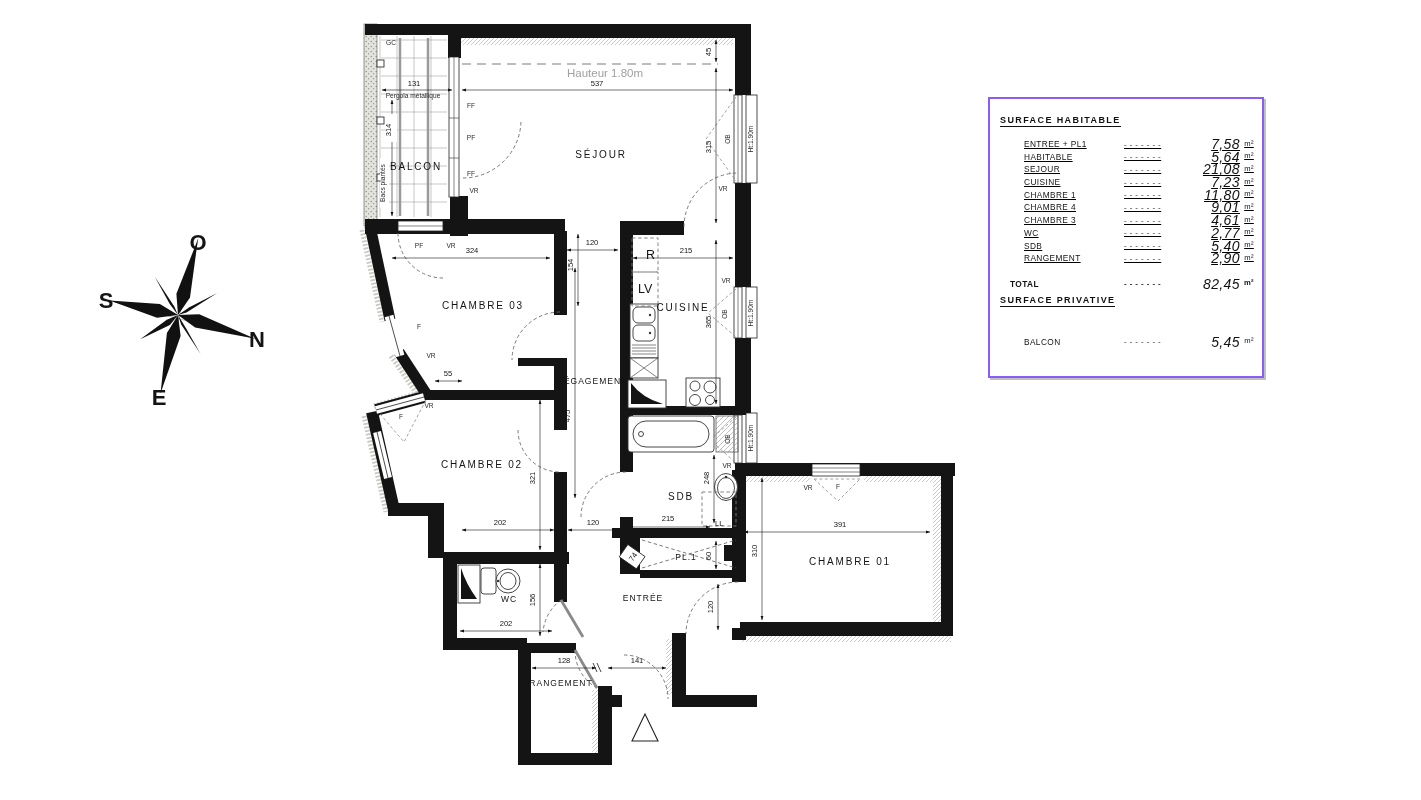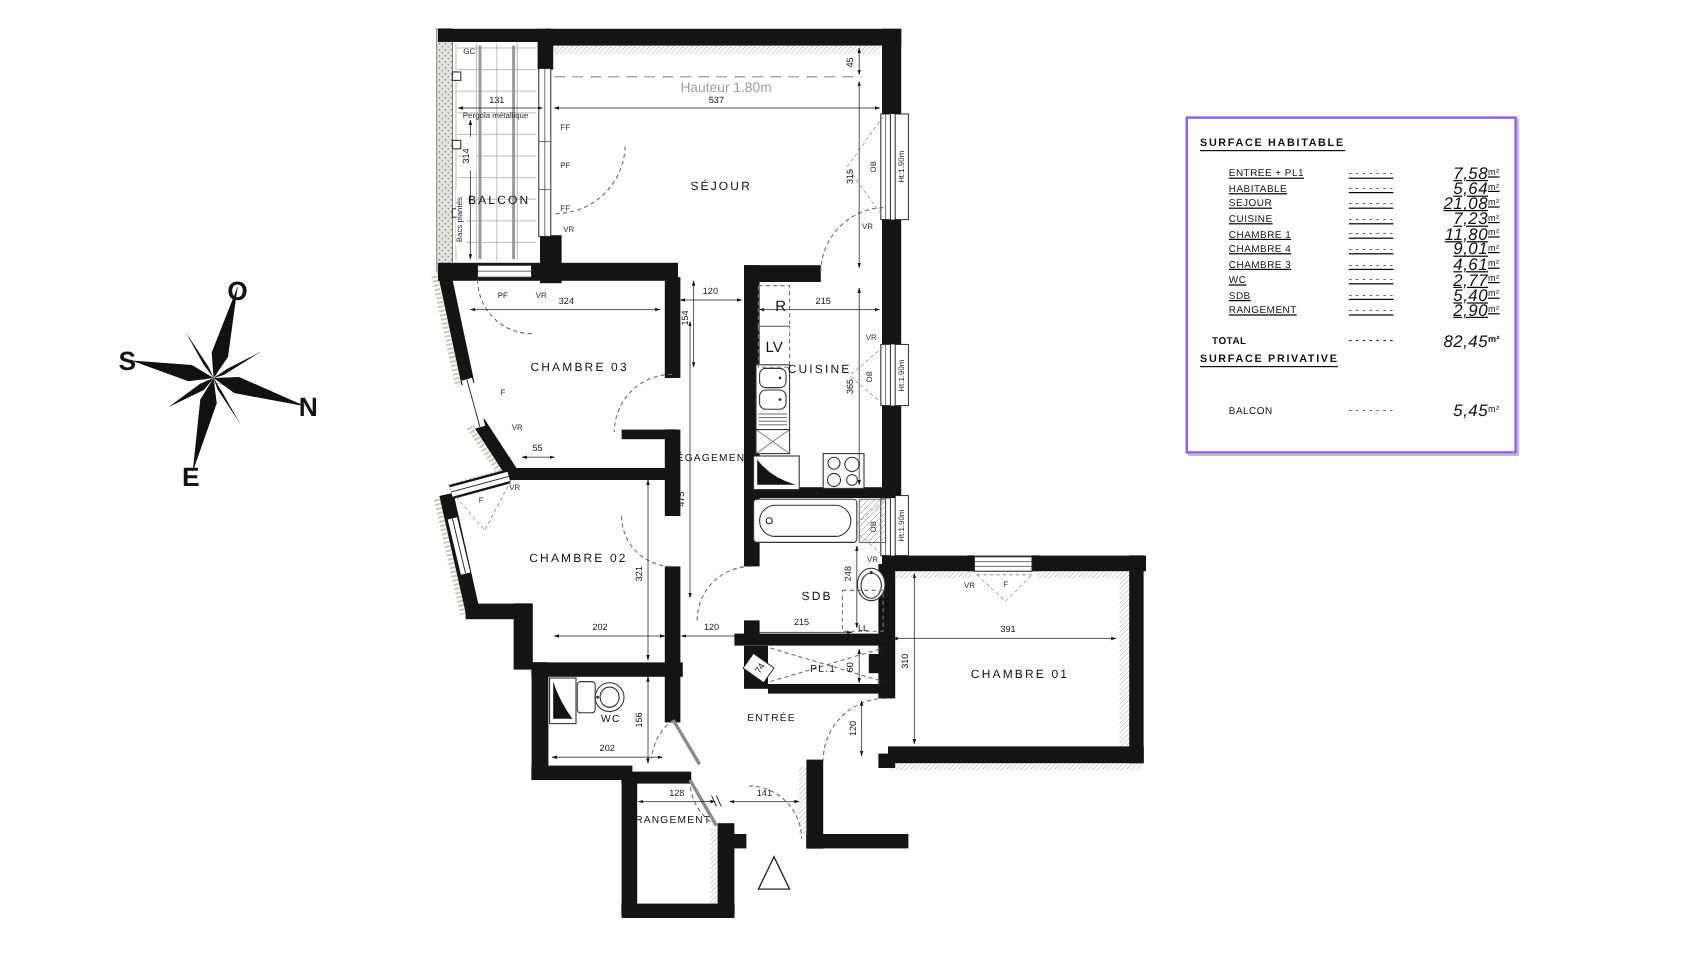--- a/index.html
+++ b/index.html
@@ -24,21 +24,21 @@
   .panel{position:absolute;left:988px;top:97px;width:276px;height:281px;
          border:2px solid #8b5cf6;background:#fff;box-sizing:border-box;
          padding:10px 8px 0 10px;box-shadow:2px 2px 0 rgba(0,0,0,0.25);}
   .ptitle{font-size:9px;font-weight:bold;letter-spacing:1.4px;color:#111;
           display:inline-block;border-bottom:1.2px solid #111;padding-bottom:1px;}
   .rows{margin-top:9px;text-decoration:underline;}
   .lrow{display:grid;grid-template-columns:100px 70px 46px 18px;align-items:center;
         height:12.7px;padding-left:24px;font-size:8.3px;letter-spacing:.4px;color:#111;}
   .lrow .dshs{font-size:8px;color:#222;white-space:nowrap;}
   .lrow .val{text-align:right;font-style:italic;font-size:14px;}
-  .lrow .unit{text-align:left;font-size:7.6px;position:relative;top:-1px;}
+  .lrow .unit{text-align:center;font-size:7.6px;position:relative;top:-1px;}
   .trow{padding-left:10px;grid-template-columns:114px 70px 46px 18px;font-weight:bold;margin-top:13px;}
   .trow .val{font-weight:normal;}
   .pt2{margin-top:0;}
   .brow{margin-top:27px;}
 </style>
 </head>
 <body>
 
 <div class="stage">
 

